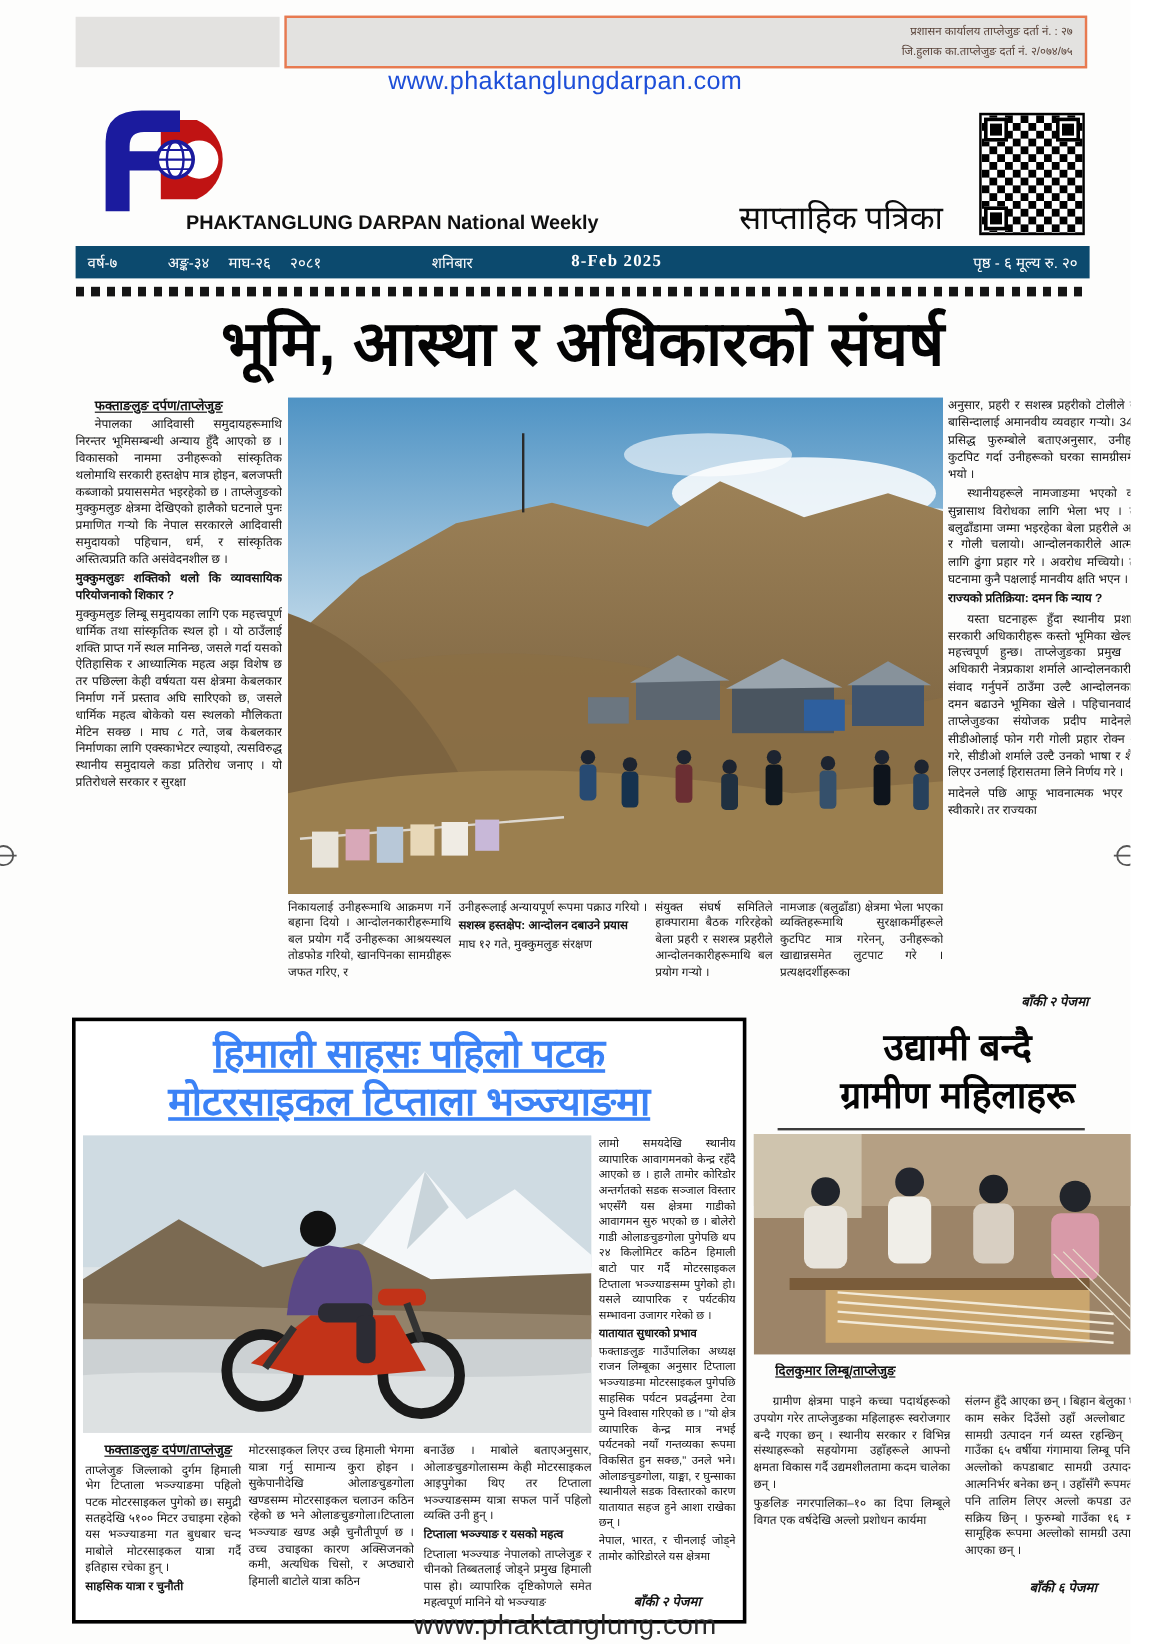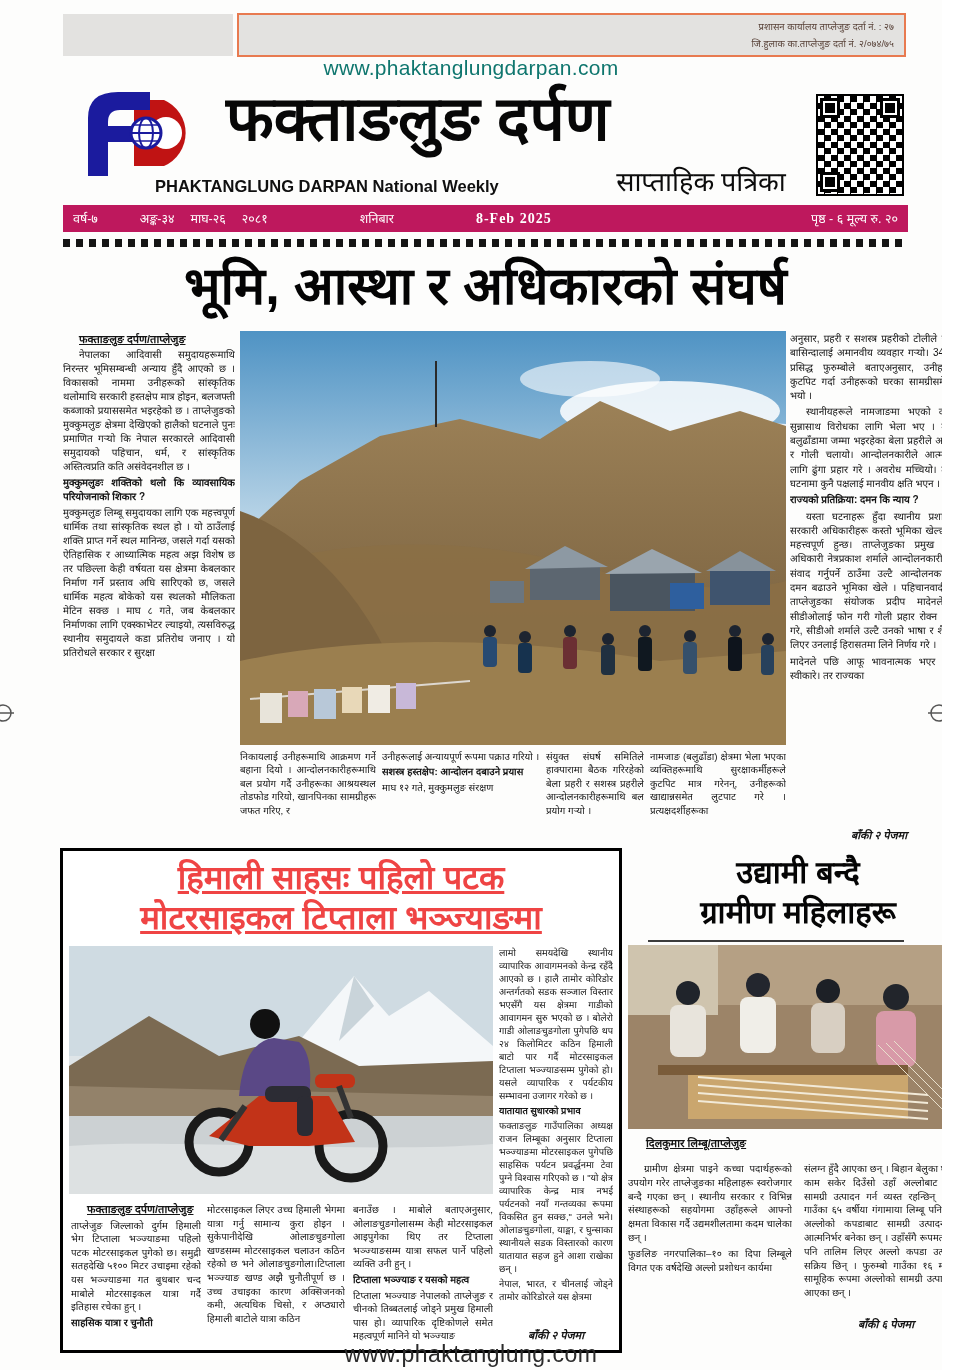--- a/index.html
+++ b/index.html
@@ -7,35 +7,35 @@
         font-family:"Liberation Sans","DejaVu Sans",sans-serif;color:#111;overflow:hidden;}
   .abs{position:absolute;}
 
   
   .strip-left{left:63px;top:14px;width:170px;height:42px;background:#e3e2e0;}
   .strip-right{left:237px;top:13px;width:669px;height:44px;background:#e3e2e0;
      border:2px solid #e87a50;box-sizing:border-box;display:flex;flex-direction:column;
      justify-content:center;align-items:flex-end;padding-right:10px;
      font-size:9.5px;line-height:1.8;color:#5a443a;}
 
-  .website-top{left:0;right:0;top:56px;text-align:center;font-size:21px;color:#0f766e;letter-spacing:.3px;}
+  .website-top{left:0;right:0;top:56px;text-align:center;font-size:21px;color:#1d4ed8;letter-spacing:.3px;}
 
   
   .np-title{left:226px;top:86px;font-size:62px;font-weight:bold;color:#070707;line-height:1.05;white-space:nowrap;}
   .tagline-en{left:155px;top:177px;font-size:16.5px;font-weight:bold;color:#101010;}
   .tagline-np{left:606px;top:162px;width:190px;text-align:center;font-size:27px;color:#0c0c0c;
      font-family:"Liberation Serif","DejaVu Serif",serif;}
   .qr{left:816px;top:94px;width:88px;height:102px;border:2px solid #000;box-sizing:border-box;
       background-image:repeating-conic-gradient(#000 0% 25%,#fff 0% 50%);background-size:13px 13px;}
   .qr .f{position:absolute;width:20px;height:20px;border:3px solid #000;background:#fff;box-sizing:border-box;}
   .qr .f::after{content:"";position:absolute;inset:2px;background:#000;}
   .qr .f.tl{left:2px;top:2px;} .qr .f.tr{right:2px;top:2px;} .qr .f.bl{left:2px;bottom:2px;}
 
   
-  .datebar{left:63px;top:205px;width:845px;height:27px;background:#be185d;color:#fff;
+  .datebar{left:63px;top:205px;width:845px;height:27px;background:#0c4a6e;color:#fff;
      display:flex;align-items:center;font-size:12.5px;box-sizing:border-box;padding:0 10px;white-space:nowrap;}
   .datebar .d2{margin-left:42px;} .datebar .d3{margin-left:16px;} .datebar .d4{margin-left:16px;}
   .datebar .d5{margin-left:92px;} 
   .datebar .d6{margin-left:82px;font-family:"Liberation Serif","DejaVu Serif",serif;font-weight:bold;font-size:14px;letter-spacing:1px;}
   .datebar .d7{margin-left:auto;}
   .dots{left:63px;top:239px;width:845px;height:8px;
      background:repeating-linear-gradient(90deg,#151515 0 7px,transparent 7px 13px);}
 
   .headline1{left:63px;top:248px;width:845px;text-align:center;font-size:52px;font-weight:bold;color:#040404;}
 
@@ -48,21 +48,21 @@
   .cont{font-weight:bold;font-style:italic;text-align:center;font-size:11px;padding:6px 0 2px;flex:0 0 auto;}
   .flexcol{display:flex;flex-direction:column;}
   .fill{flex:1 1 auto;overflow:hidden;}
 
   .photo{position:absolute;overflow:hidden;}
   .photo svg{display:block;width:100%;height:100%;}
 
   
   .s2-box{left:60px;top:848px;width:562px;height:505px;border:3px solid #000;box-sizing:border-box;background:#fff;}
   .s2-headline{position:absolute;left:0;top:7px;width:100%;text-align:center;
-     font-size:33px;font-weight:bold;line-height:1.2;color:#ef4444;}
+     font-size:33px;font-weight:bold;line-height:1.2;color:#3b82f6;}
   .s2-headline span{text-decoration:underline;text-decoration-thickness:3px;}
 
   
   .s3-headline{left:628px;top:853px;width:340px;text-align:center;font-size:31px;font-weight:bold;line-height:1.3;color:#050505;}
   .s3-rule{left:648px;top:940px;width:256px;height:2px;background:#3c3c3c;}
 
   .footer{left:0;right:0;top:1341px;text-align:center;font-size:23px;color:#2b2b2b;letter-spacing:.5px;}
 
   .scanmark{width:22px;height:22px;}
 </style>
@@ -84,21 +84,20 @@
       <path d="M60 16 h30 a36 36 0 0 1 0 66 h-30 z" fill="#c01313"></path>
       <circle cx="92" cy="49" r="16" fill="#fff"></circle>
       <path d="M14 92 V34 Q14 8 44 8 H76 V26 H46 Q34 26 34 38 V42 H64 V58 H34 V92 Z" fill="#1b1b9e"></path>
       <circle cx="72" cy="49" r="15" fill="#fff" stroke="#1b1b9e" stroke-width="3"></circle>
       <ellipse cx="72" cy="49" rx="7" ry="15" fill="none" stroke="#1b1b9e" stroke-width="2"></ellipse>
       <line x1="57" y1="49" x2="87" y2="49" stroke="#1b1b9e" stroke-width="2"></line>
       <line x1="60" y1="41" x2="84" y2="41" stroke="#1b1b9e" stroke-width="1.5"></line>
       <line x1="60" y1="57" x2="84" y2="57" stroke="#1b1b9e" stroke-width="1.5"></line>
     </svg>
   </div>
-  <div class="abs np-title">फक्ताङलुङ दर्पण</div>
   <div class="abs tagline-en">PHAKTANGLUNG DARPAN National Weekly</div>
   <div class="abs tagline-np">साप्ताहिक पत्रिका</div>
   <div class="abs qr">
     <div class="f tl"></div>
     <div class="f tr"></div>
     <div class="f bl"></div>
   </div>
 
   <div class="abs datebar">
     <span class="d1">वर्ष-७</span>

